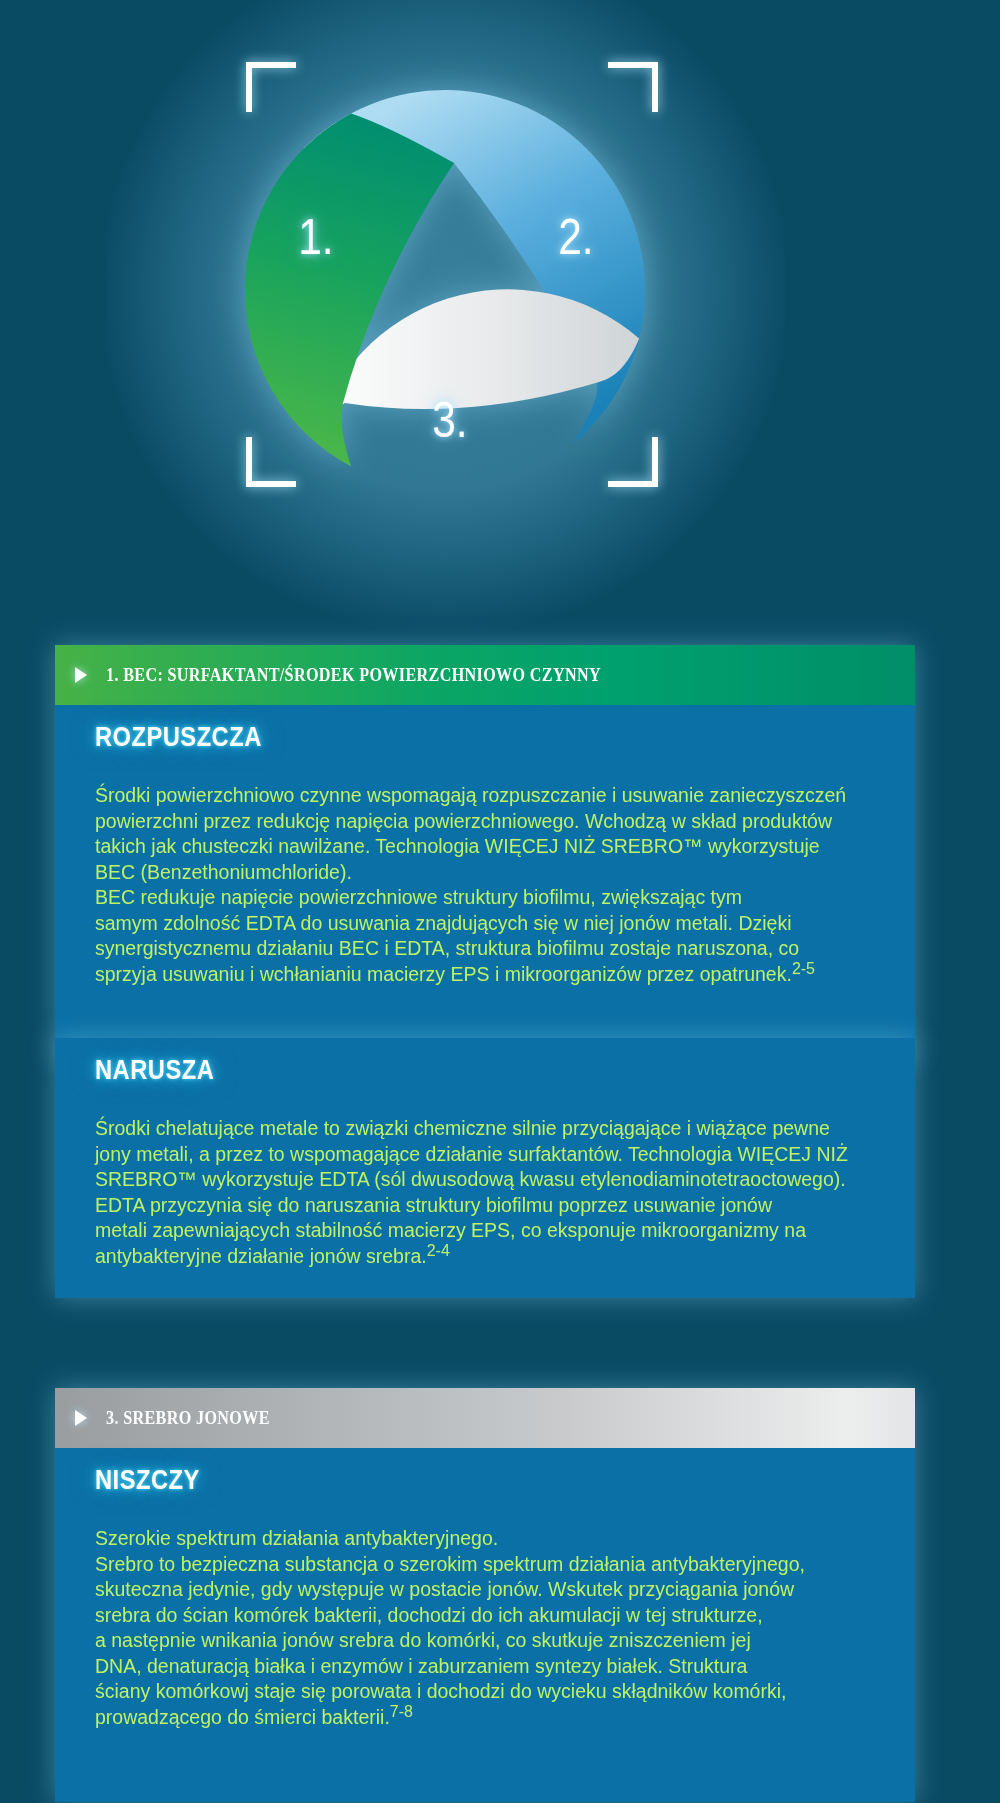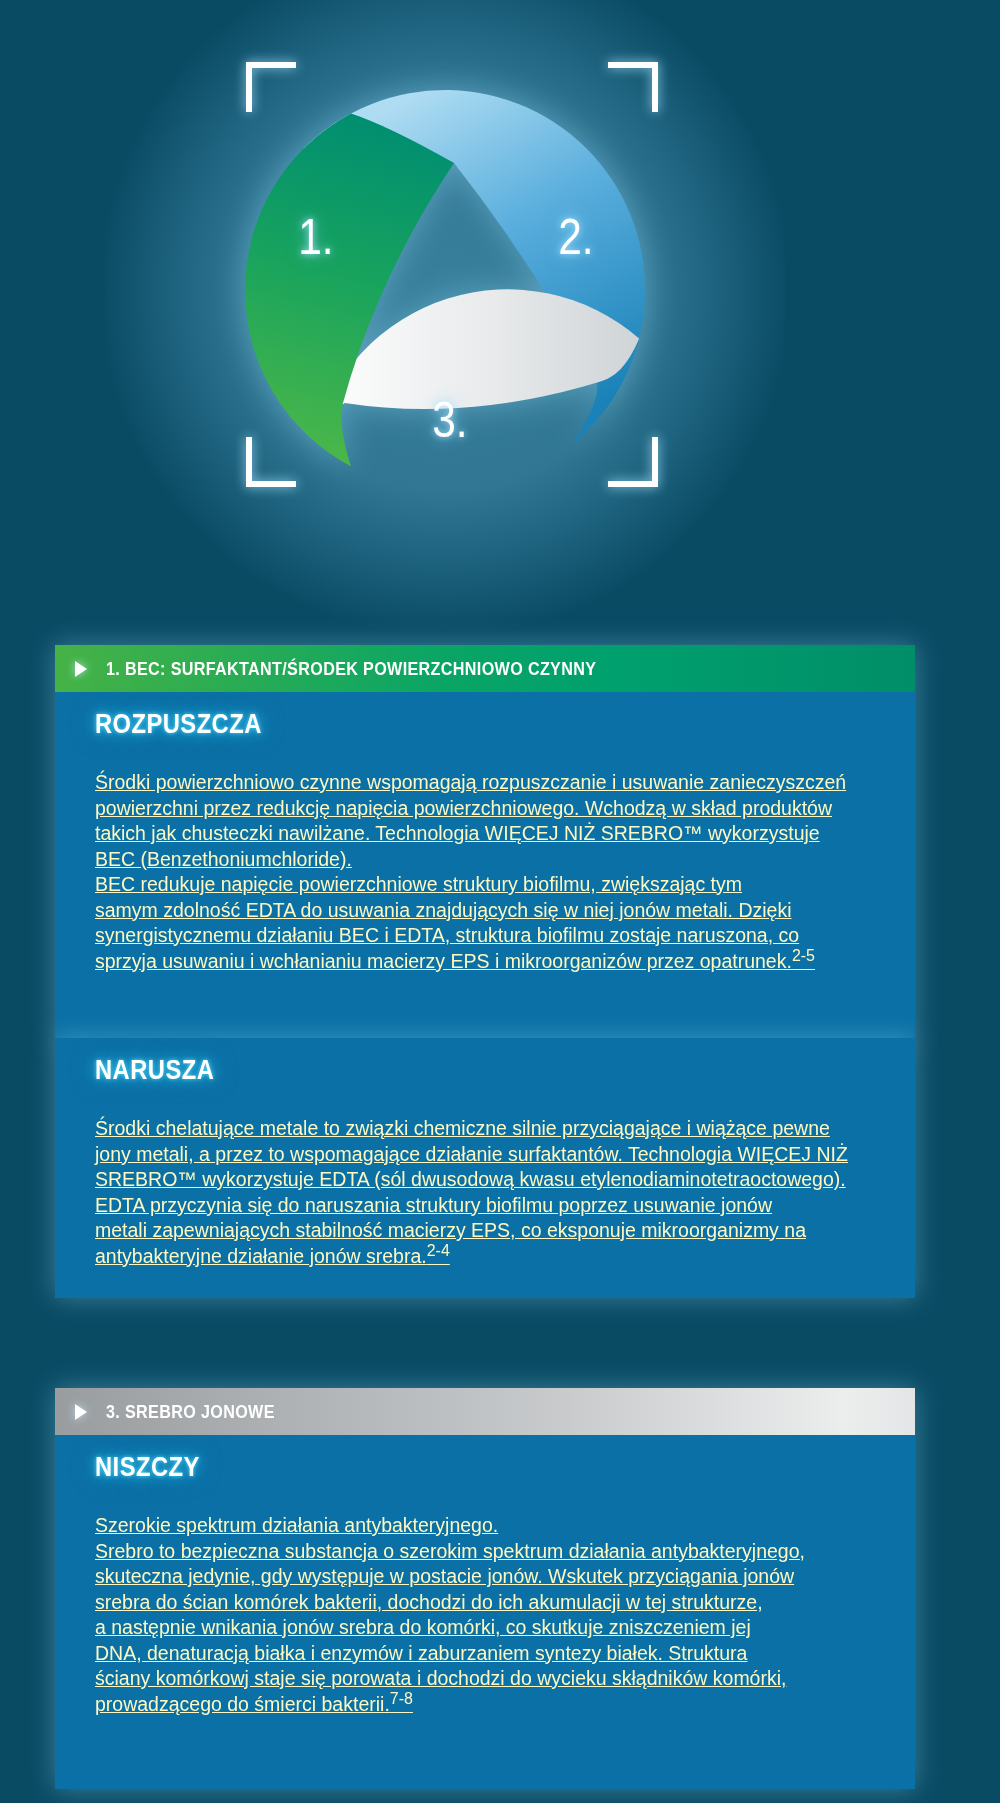--- a/index.html
+++ b/index.html
@@ -40,21 +40,21 @@
 
   
   .panel{
     position:absolute;left:55px;width:860px;
     box-shadow:0 0 24px rgba(140,215,245,.38);
   }
   .p1{top:645px;}
   .p2{top:1038px;}
   .p3{top:1388px;}
   .bar{
-    height:47px;display:flex;align-items:center;padding-left:20px;box-sizing:border-box;
+    height:60px;display:flex;align-items:center;padding-left:20px;box-sizing:border-box;font-family:Liberation Serif, serif;
   }
   .bar1{background:linear-gradient(90deg,#46b246 0%,#0aa565 45%,#00a06e 65%,#008e68 100%);}
   .bar2{background:linear-gradient(90deg,#c2e3f4 0%,#8cc6e4 25%,#4da3d2 60%,#2a92c6 85%,#1e86bd 100%);}
   .bar3{background:linear-gradient(90deg,#999da0 0%,#b4b8ba 35%,#c9cbcd 60%,#eceded 92%,#e4e5e6 100%);}
   .play{
     width:0;height:0;margin-right:19px;
     border-top:8px solid transparent;border-bottom:8px solid transparent;border-left:12px solid #fff;
     filter:drop-shadow(0 0 4px rgba(200,240,255,.8));
   }
   .bar-label{
@@ -64,21 +64,21 @@
   .pbody{background:#0b70a5;padding:16px 34px 0 40px;box-sizing:border-box;}
   .p1 .pbody{height:354px;}
   .p2 .pbody{height:260px;}
   .p3 .pbody{height:354px;}
   .title{
     margin:0;color:#fff;font-size:27px;font-weight:700;letter-spacing:.5px;line-height:32px;
     text-shadow:0 0 5px rgba(85,220,250,.95),0 0 14px rgba(60,200,245,.8),0 0 26px rgba(60,200,245,.5);
   }
   .title span{display:inline-block;transform:scaleX(.88);transform-origin:0 50%;}
   .text{
-    margin:30px 0 0 0;color:#fef9c3;font-size:19.5px;line-height:25.5px;font-weight:400;text-decoration:underline;
+    margin:30px 0 0 0;color:#bef264;font-size:19.5px;line-height:25.5px;font-weight:400;
   }
   .cite{font-size:16px;line-height:0;vertical-align:super;}
 </style>
 </head>
 <body>
 
 <div class="page">
 
   <div class="halo"></div>
 

